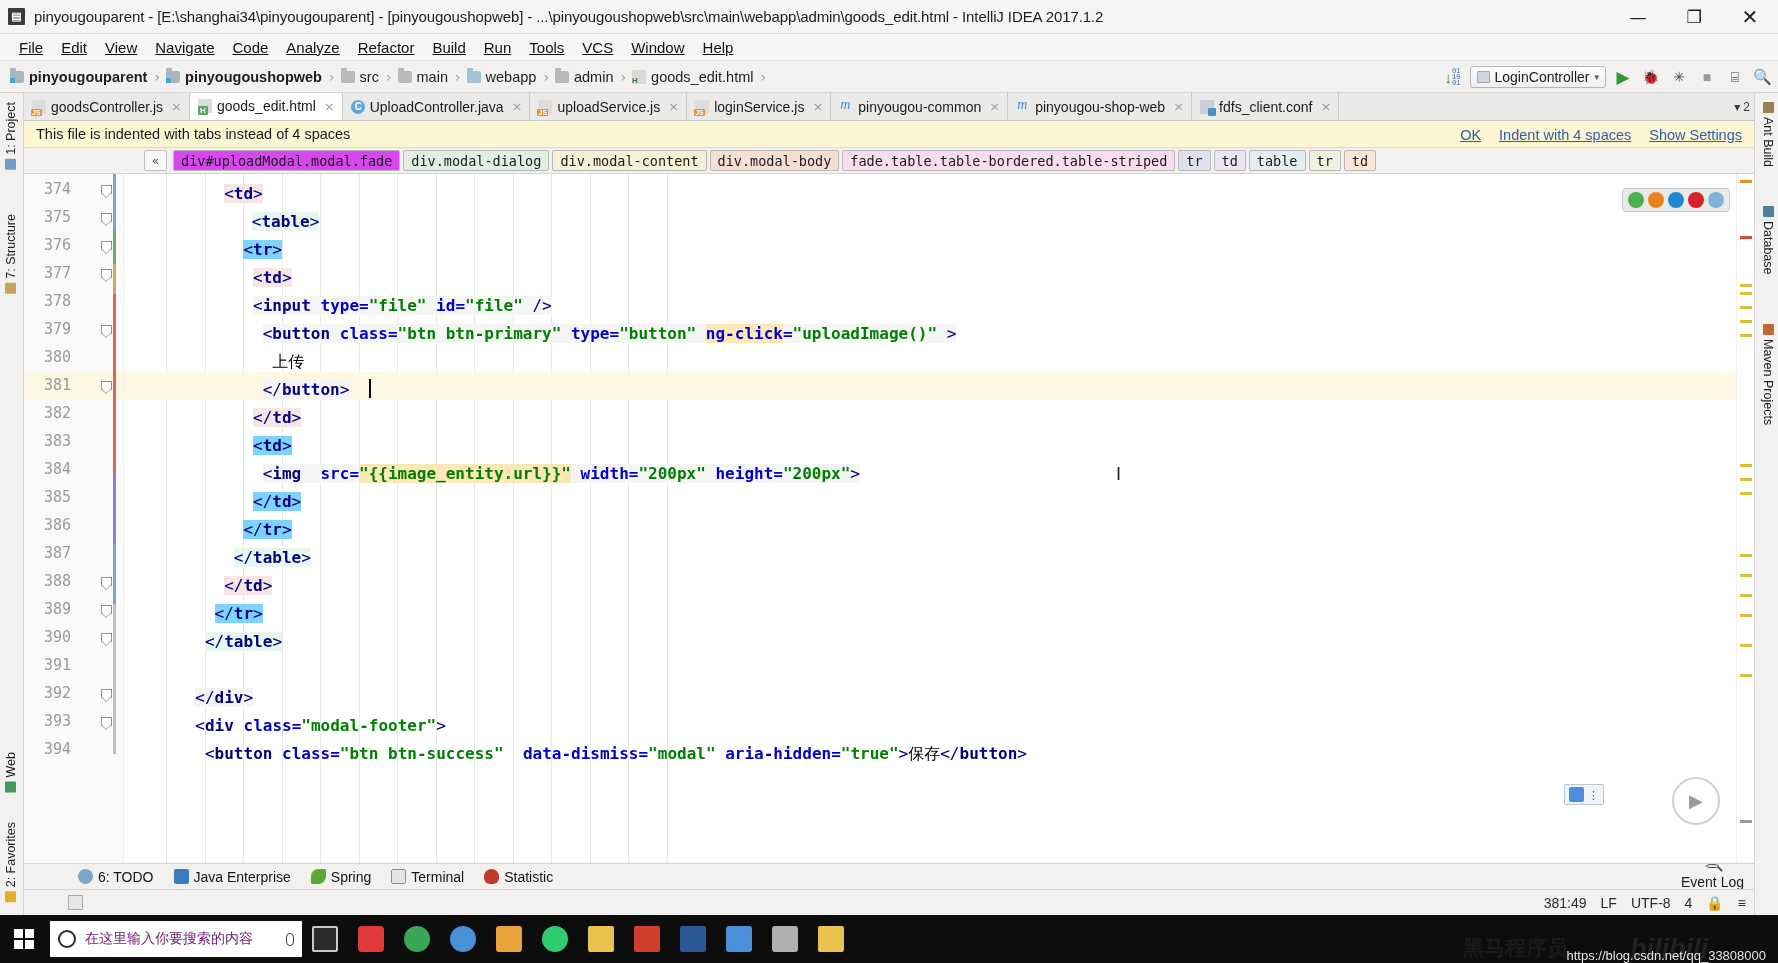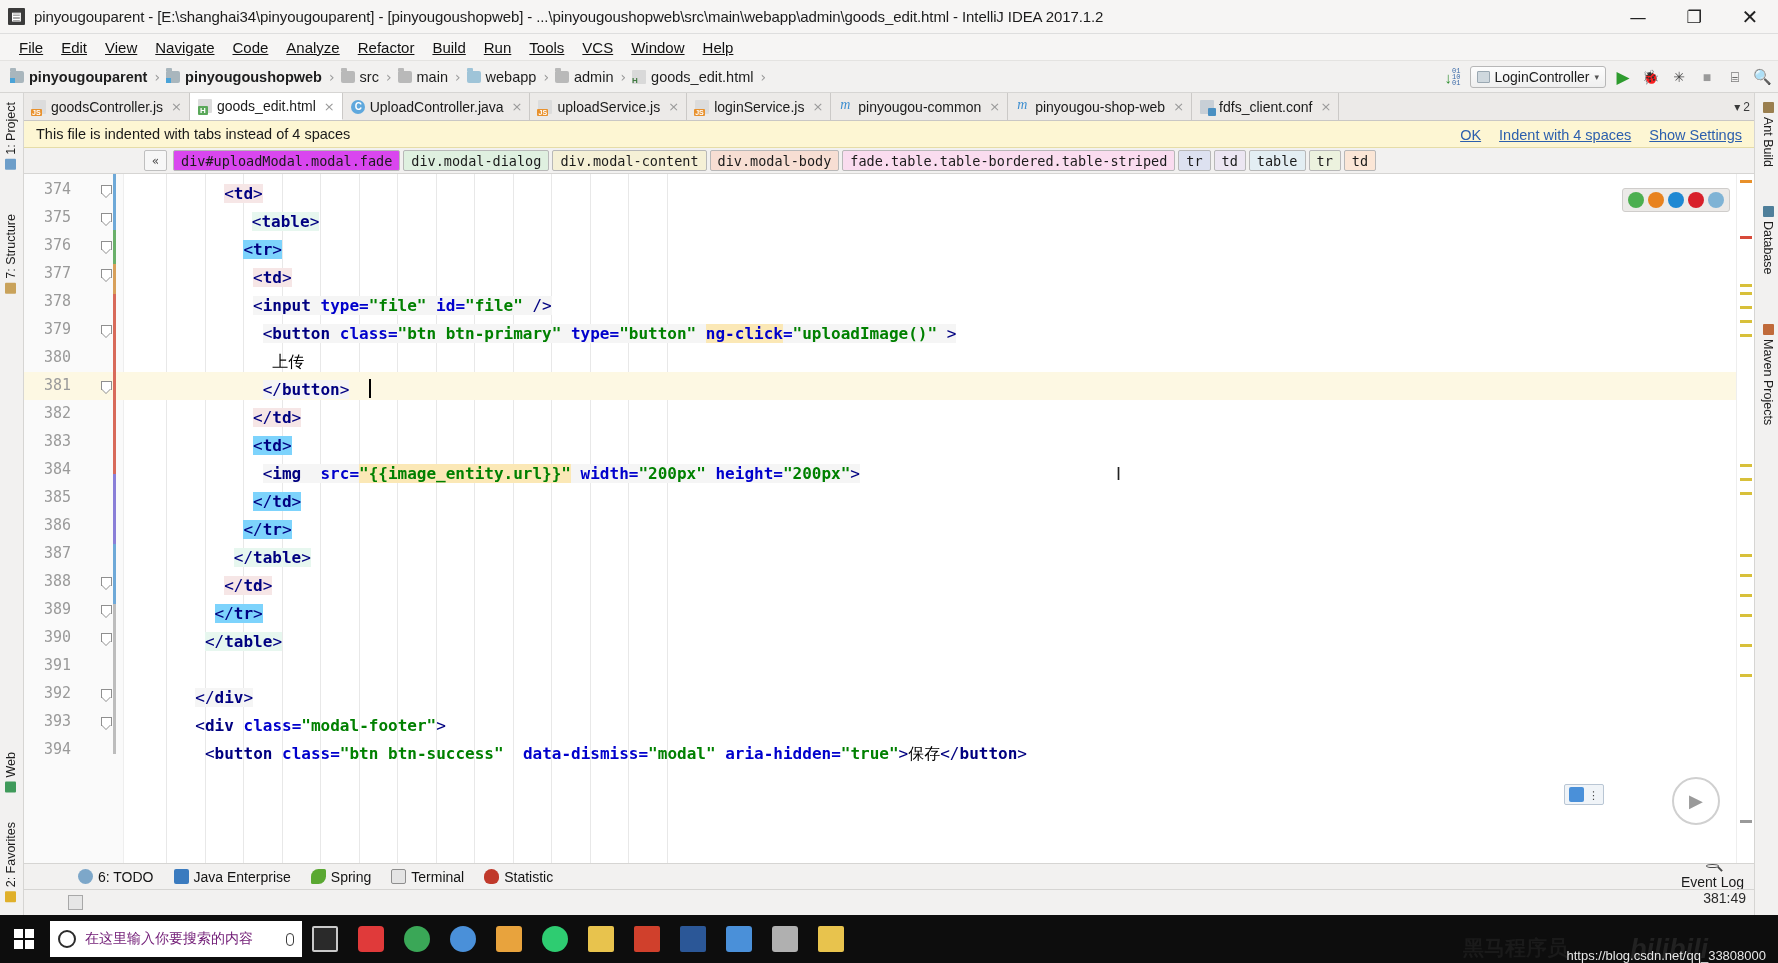--- a/index.html
+++ b/index.html
@@ -373,21 +373,20 @@
     display: flex; align-items: center;
     position: relative;
     padding-left: 44px;
   }
   .status-sq { width: 15px; height: 15px; border: 1px solid #a8a8a8; background:#e6e6e6; }
   .status-right {
     position: absolute; right: 8px; top: 0; height: 26px;
     display: flex; align-items: center; gap: 14px;
     font-size: 14px; color: #2a2a2a;
     font-family: "Liberation Sans", sans-serif;
-    flex-direction: column;
   }
 
   
   .taskbar {
     height: 48px; flex: 0 0 48px;
     background: #0d0d0d;
     display: flex; align-items: center;
     position: relative;
   }
   .start-btn {

